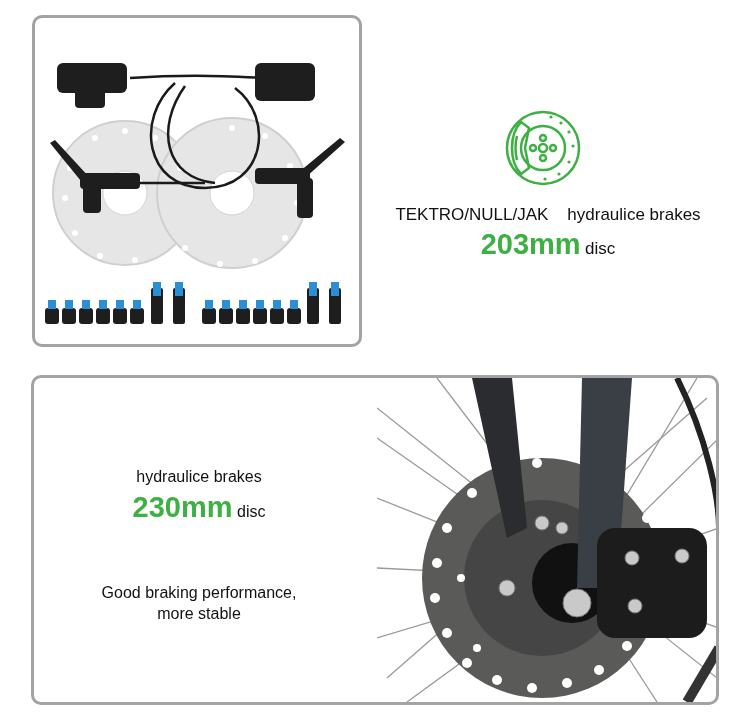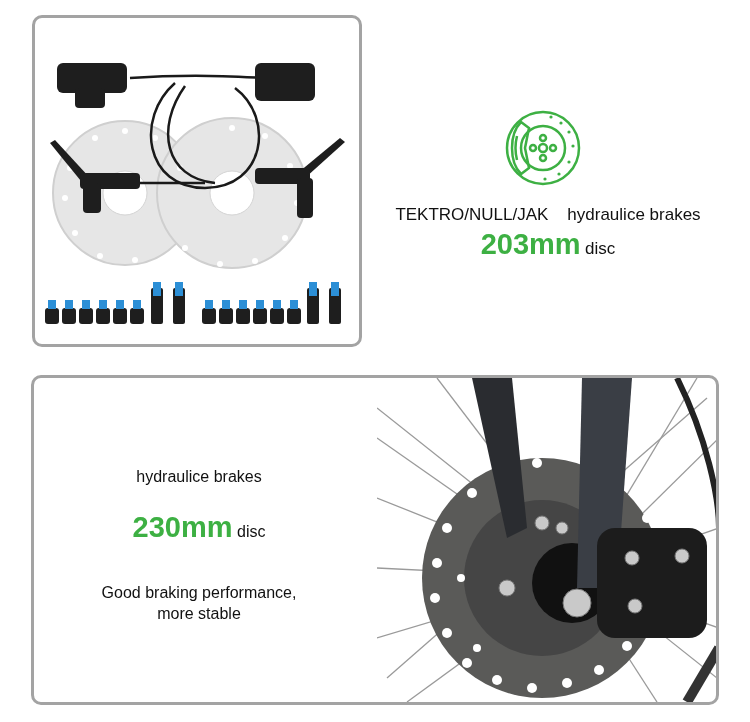--- a/index.html
+++ b/index.html
@@ -134,21 +134,21 @@
 <div class="txt" style="left:390px;top:205px;width:316px;font-size:17px;">
   <span>TEKTRO/NULL/JAK</span>&nbsp;&nbsp;&nbsp;&nbsp;<span>hydraulice brakes</span>
 </div>
 <div class="txt" style="left:390px;top:228px;width:316px;">
   <span class="green" style="font-size:29px;">203mm</span>
   <span style="font-size:17px;">disc</span>
 </div>
 
 <div class="panel" id="panel-bottom">
   <div class="txt" style="left:0;top:90px;width:330px;font-size:16px;">hydraulice brakes</div>
-  <div class="txt" style="left:0;top:113px;width:330px;margin-top:20px;">
+  <div class="txt" style="left:0;top:113px;width:330px;">
     <span class="green" style="font-size:29px;">230mm</span>
     <span style="font-size:16px;">disc</span>
   </div>
   <div class="txt" style="left:0;top:227px;width:330px;font-size:16px;">more stable</div>
   <div class="txt" style="left:0;top:206px;width:330px;font-size:16px;">Good braking performance,</div>
 
   <svg style="position:absolute;left:343px;top:0;" width="342" height="324" viewBox="0 0 342 324">
 
     <g stroke="#9a9a9a" stroke-width="1.3">
       <line x1="0" y1="60" x2="200" y2="200"></line>

